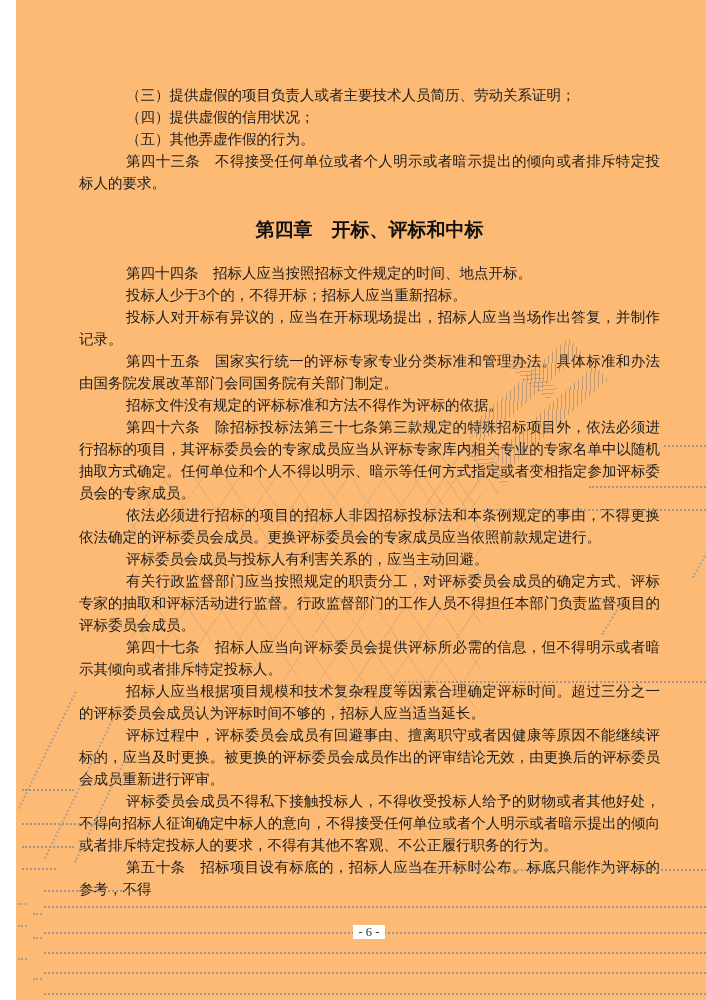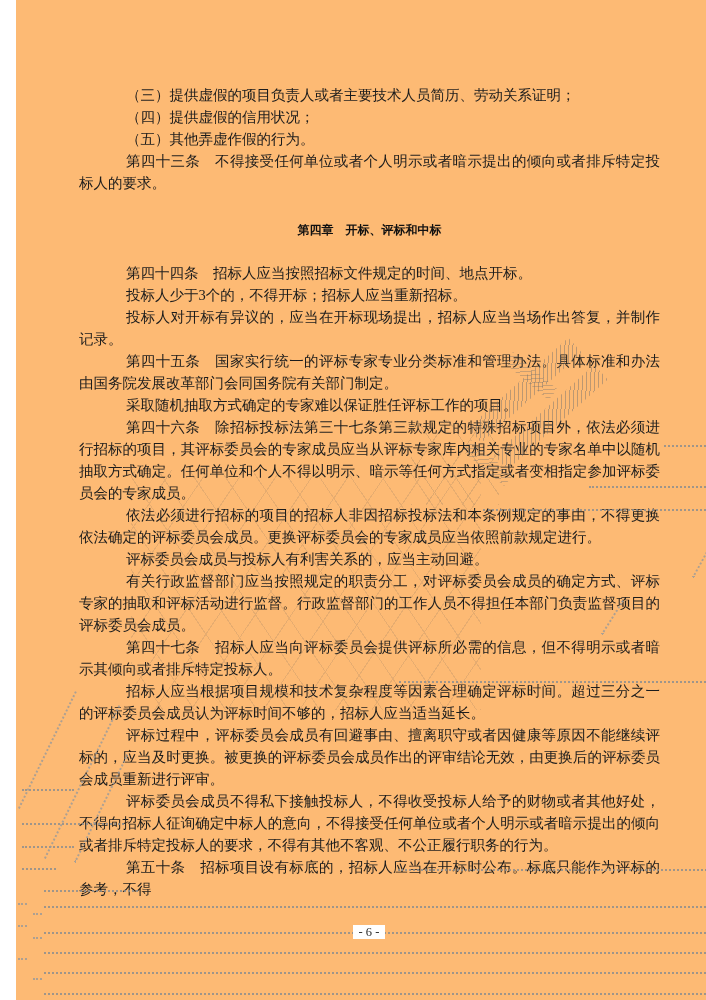--- a/index.html
+++ b/index.html
@@ -6,21 +6,21 @@
   body{width:706px;height:1000px;background:#ffffff;overflow:hidden;
        font-family:"Liberation Serif","DejaVu Serif",serif;}
   .page{position:relative;width:706px;height:1000px;background:#fdba74;overflow:hidden;margin-left:16px;}
 
   
   .content{position:absolute;left:63px;top:84px;width:581px;
            font-size:14.5px;line-height:22px;color:#1c1c1c;
            text-align:justify;word-break:break-all;}
   .content p.para{margin:0;text-indent:47px;}
   .content h2.chapter{margin:24px 0 20px;text-indent:0;text-align:center;
-           font-size:12px;font-weight:bold;line-height:24px;color:#111;}
+           font-size:19px;font-weight:bold;line-height:24px;color:#111;}
 
   
   .pagenum{position:absolute;left:0;top:925px;width:706px;text-align:center;
            font-size:12.5px;color:#2a2a2a;z-index:5;}
   .pagenum span{background:#fff;padding:0 6px;}
 
   
   .deco{position:absolute;left:0;top:0;width:706px;height:1000px;
         pointer-events:none;z-index:3;}
   .dot{position:absolute;height:0;border-top:2px dotted #8f8f8f;opacity:.85;}
@@ -41,21 +41,21 @@
   <div class="content" id="content">
       <p class="para">（三）提供虚假的项目负责人或者主要技术人员简历、劳动关系证明；</p>
       <p class="para">（四）提供虚假的信用状况；</p>
       <p class="para">（五）其他弄虚作假的行为。</p>
       <p class="para">第四十三条　不得接受任何单位或者个人明示或者暗示提出的倾向或者排斥特定投标人的要求。</p>
       <h2 class="chapter">第四章　开标、评标和中标</h2>
       <p class="para">第四十四条　招标人应当按照招标文件规定的时间、地点开标。</p>
       <p class="para">投标人少于3个的，不得开标；招标人应当重新招标。</p>
       <p class="para">投标人对开标有异议的，应当在开标现场提出，招标人应当当场作出答复，并制作记录。</p>
       <p class="para">第四十五条　国家实行统一的评标专家专业分类标准和管理办法。具体标准和办法由国务院发展改革部门会同国务院有关部门制定。</p>
-      <p class="para">采取随机抽取方式确定的专家难以保证胜任评标工作的项目。</p>
+      <p class="para">招标文件没有规定的评标标准和方法不得作为评标的依据。</p>
       <p class="para">第四十六条　除招标投标法第三十七条第三款规定的特殊招标项目外，依法必须进行招标的项目，其评标委员会的专家成员应当从评标专家库内相关专业的专家名单中以随机抽取方式确定。任何单位和个人不得以明示、暗示等任何方式指定或者变相指定参加评标委员会的专家成员。</p>
       <p class="para">依法必须进行招标的项目的招标人非因招标投标法和本条例规定的事由，不得更换依法确定的评标委员会成员。更换评标委员会的专家成员应当依照前款规定进行。</p>
       <p class="para">评标委员会成员与投标人有利害关系的，应当主动回避。</p>
       <p class="para">有关行政监督部门应当按照规定的职责分工，对评标委员会成员的确定方式、评标专家的抽取和评标活动进行监督。行政监督部门的工作人员不得担任本部门负责监督项目的评标委员会成员。</p>
       <p class="para">第四十七条　招标人应当向评标委员会提供评标所必需的信息，但不得明示或者暗示其倾向或者排斥特定投标人。</p>
       <p class="para">招标人应当根据项目规模和技术复杂程度等因素合理确定评标时间。超过三分之一的评标委员会成员认为评标时间不够的，招标人应当适当延长。</p>
       <p class="para">评标过程中，评标委员会成员有回避事由、擅离职守或者因健康等原因不能继续评标的，应当及时更换。被更换的评标委员会成员作出的评审结论无效，由更换后的评标委员会成员重新进行评审。</p>
       <p class="para">评标委员会成员不得私下接触投标人，不得收受投标人给予的财物或者其他好处，不得向招标人征询确定中标人的意向，不得接受任何单位或者个人明示或者暗示提出的倾向或者排斥特定投标人的要求，不得有其他不客观、不公正履行职务的行为。</p>
       <p class="para">第五十条　招标项目设有标底的，招标人应当在开标时公布。标底只能作为评标的参考，不得</p>
     </div>

